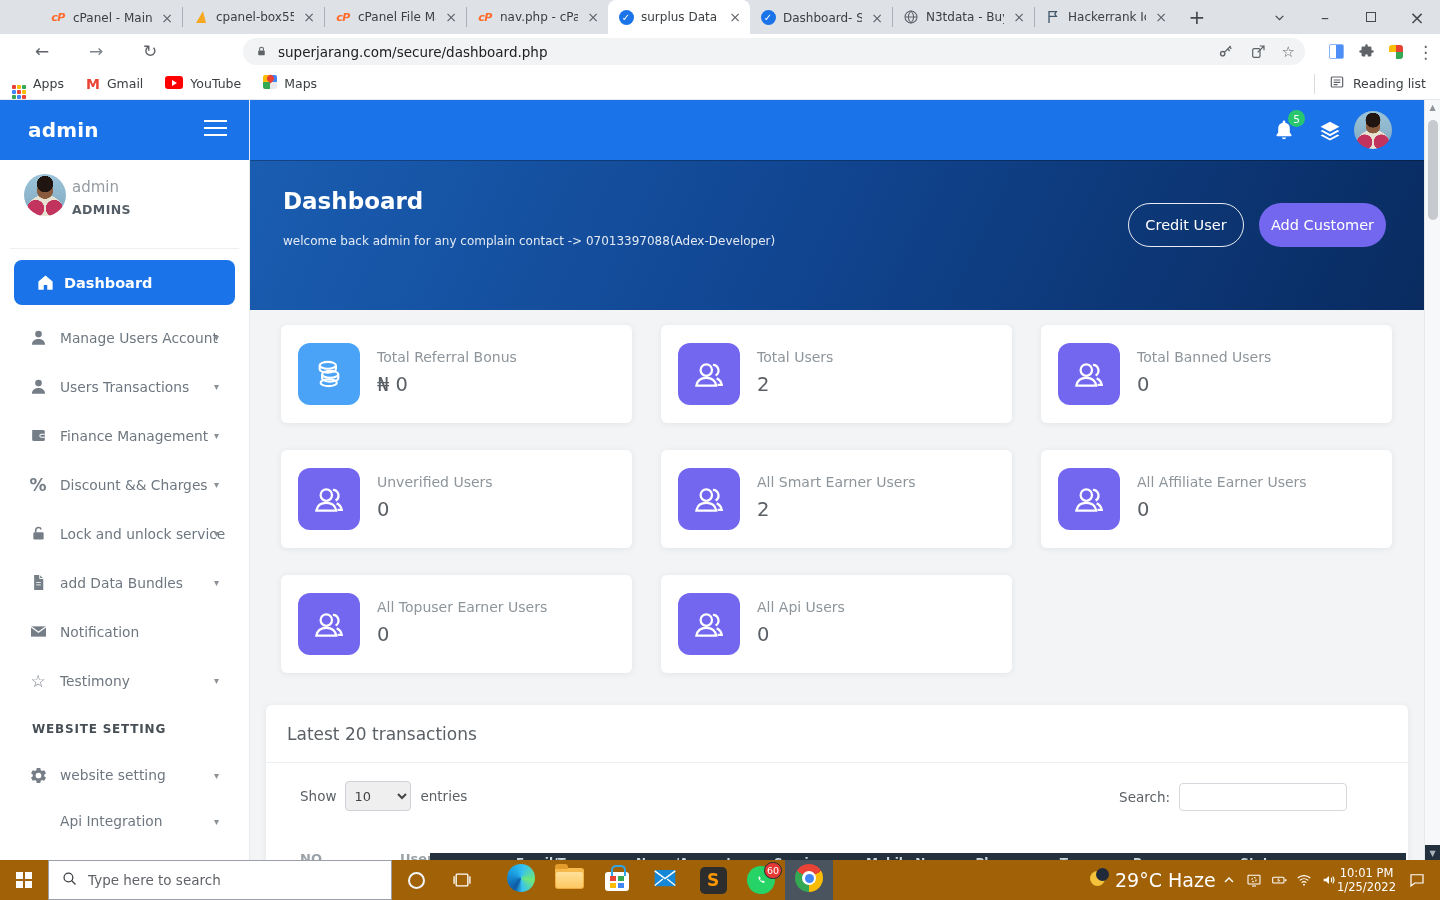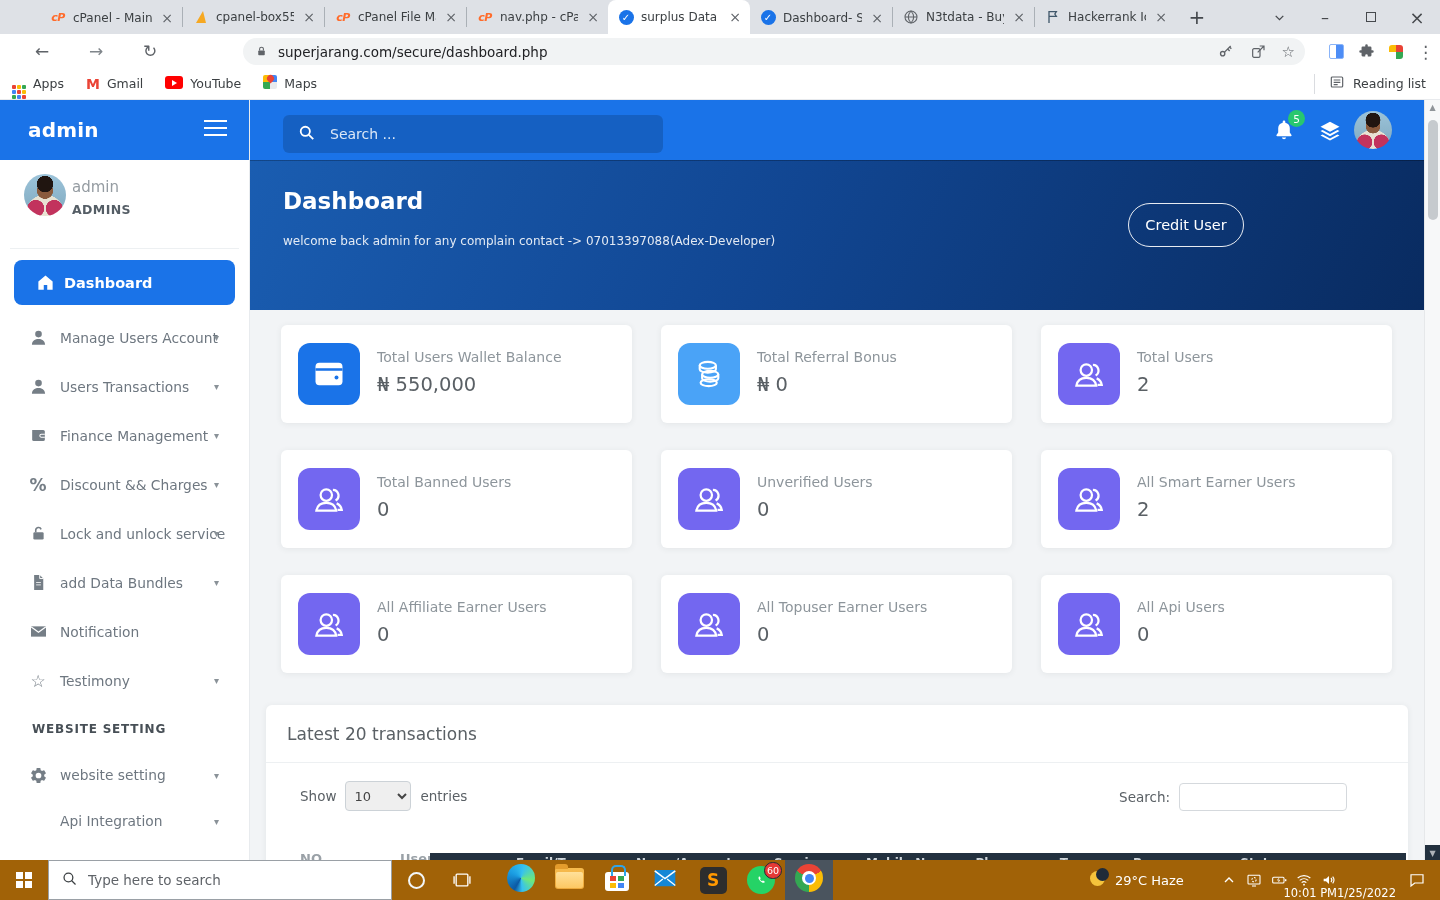--- a/index.html
+++ b/index.html
@@ -167,25 +167,25 @@
   .ic-wa{width:28px;height:28px;border-radius:50%;background:#25d366;display:inline-flex;align-items:center;justify-content:center}
   .ic-wa svg{width:17px;height:17px}
   .wa-badge{position:absolute;top:2px;right:3px;min-width:17px;height:17px;border-radius:9px;background:#e53935;border:1.5px solid #1f2b38;color:#fff;font-size:9.5px;display:flex;align-items:center;justify-content:center;padding:0 2px}
   .wa-badge:empty{display:none}
   .ic-chrome{width:28px;height:28px;border-radius:50%;background:conic-gradient(from 60deg,#fbbc05 0 120deg,#34a853 120deg 240deg,#ea4335 240deg 360deg);position:relative;display:inline-block}
   .ic-chrome::before{content:"";position:absolute;left:7px;top:7px;width:14px;height:14px;border-radius:50%;background:#fff}
   .ic-chrome::after{content:"";position:absolute;left:9.5px;top:9.5px;width:9px;height:9px;border-radius:50%;background:#4285f4}
   .tb-weather{position:absolute;left:1090px;top:0;height:40px;display:flex;align-items:center;gap:10px;cursor:pointer}
   .ic-moon{width:15px;height:15px;border-radius:50%;background:#f5c33b;position:relative;display:inline-block;overflow:visible}
   .ic-moon::after{content:"";position:absolute;left:6px;top:-3px;width:13px;height:13px;border-radius:50%;background:#1f2b38}
-  .tb-wtext{color:#fff;font-size:13px}
+  .tb-wtext{color:#fff;font-size:19px}
   .tb-tray{position:absolute;left:1216px;top:0;height:40px;display:flex;align-items:center}
   .tb-tray .tr-ic{width:25px;height:40px;display:flex;align-items:center;justify-content:center;cursor:pointer}
   .tr-ic svg{width:16px;height:16px}
-  .tb-clock{position:absolute;right:44px;top:0;height:40px;display:flex;flex-direction:row;align-items:flex-end;justify-content:center;color:#fff;font-size:11.5px;line-height:14px;cursor:pointer}
+  .tb-clock{position:absolute;right:44px;top:0;height:40px;display:flex;flex-direction:column;align-items:center;justify-content:center;color:#fff;font-size:11.5px;line-height:14px;cursor:pointer}
   .tb-action{position:absolute;right:6px;top:0;width:34px;height:40px;display:flex;align-items:center;justify-content:center;cursor:pointer}
   .tb-action svg{width:18px;height:18px}
 </style>
 </head>
 <body>
 
 <div class="stage" data-name="screen">
 
   <div class="tabstrip" data-name="browser-tab-strip">
     <div class="tabs" data-name="tab-list">
@@ -476,62 +476,45 @@
 
           <div class="s-item" data-name="sidebar-item">
             <span class="s-icon" data-name="sidebar-item-icon"></span>
             <span class="s-label" data-name="sidebar-item-label">Api Integration</span>
             <span class="s-caret" data-name="chevron-down-icon">▾</span>
           </div>
         </nav>
     </aside>
 
     <div class="navbar" data-name="top-navbar">
-      <div class="nv-search" data-name="navbar-search">
-        <span data-name="search-icon"><svg viewBox="0 0 24 24" fill="none" stroke="currentColor" stroke-width="2.3">
-              <circle cx="10.5" cy="10.5" r="5.8"></circle>
-              <path d="m15 15 5.5 5.5"></path>
-            </svg></span>
-        <input data-name="search-input" placeholder="Search ..." style="">
-      </div>
       <span class="nv-bell" data-name="notification-bell-icon">
         <span data-name="bell-icon"><svg viewBox="0 0 24 24" fill="currentColor">
               <path d="M12 2.5a1.3 1.3 0 0 1 1.3 1.3v.9A5.8 5.8 0 0 1 17.8 10v4.4l1.7 2.6a.8.8 0 0 1-.7 1.2H5.2a.8.8 0 0 1-.7-1.2l1.7-2.6V10a5.8 5.8 0 0 1 4.5-5.3v-.9A1.3 1.3 0 0 1 12 2.5z"></path>
               <path d="M9.8 19.5a2.3 2.3 0 0 0 4.4 0z"></path>
             </svg></span>
         <span class="nv-badge" data-name="notification-badge">5</span>
       </span>
       <span class="nv-layers" data-name="layers-icon"><svg viewBox="0 0 24 24" fill="currentColor">
             <path d="m12 2.8 9.5 5L12 12.8l-9.5-5z"></path>
             <path d="M4.6 11 2.5 12.1 12 17.2l9.5-5.1L19.4 11 12 15z"></path>
             <path d="m4.6 15.4-2.1 1.1L12 21.6l9.5-5.1-2.1-1.1L12 19.4z"></path>
           </svg></span>
       <span class="nv-av" data-name="avatar"><span class="av"></span></span>
     </div>
 
     <div class="pagehead" data-name="page-header">
       <div class="ph-title" data-name="page-title">Dashboard</div>
       <div class="ph-sub" data-name="welcome-text">welcome back admin for any complain contact -&gt; 07013397088(Adex-Developer)</div>
       <button class="btn btn-outline" data-name="credit-user-button">Credit User</button>
+      <button class="btn btn-purple" data-name="add-customer-button">Add Customer</button>
     </div>
 
     <div class="content" data-name="dashboard-content">
       <div class="cards" data-name="stat-cards">
 
-          <div class="card" data-name="stat-card">
-            <span class="card-ic" data-name="stat-card-icon" style="background: rgb(26, 115, 232);">
-              <svg viewBox="0 0 24 24">
-                <rect x="3" y="4.5" width="18" height="15" rx="2.6" fill="#fff"></rect>
-                <path d="M3 9h18" stroke="#1a73e8" stroke-width="1.7"></path>
-                <circle cx="17" cy="14.3" r="1.3" fill="#1a73e8"></circle>
-              </svg>
-            </span>
-            <span class="card-lb" data-name="stat-card-label">Total Users Wallet Balance</span>
-            <span class="card-vl" data-name="stat-card-value">₦ 550,000</span>
-          </div>
 
           <div class="card" data-name="stat-card">
             <span class="card-ic" data-name="stat-card-icon" style="background: rgb(74, 163, 247);">
               <svg viewBox="0 0 24 24" fill="none" stroke="#fff" stroke-width="1.4">
                 <ellipse cx="11.2" cy="6.2" rx="5.4" ry="2.3"></ellipse>
                 <path d="M5.8 6.2v2.6c0 1.3 2.4 2.3 5.4 2.3s5.4-1 5.4-2.3V6.2"></path>
                 <ellipse cx="12.8" cy="12.2" rx="5.4" ry="2.3"></ellipse>
                 <path d="M7.4 12.2v2.6c0 1.3 2.4 2.3 5.4 2.3s5.4-1 5.4-2.3v-2.6"></path>
                 <ellipse cx="11.8" cy="17.8" rx="5.4" ry="2.3"></ellipse>
               </svg>

